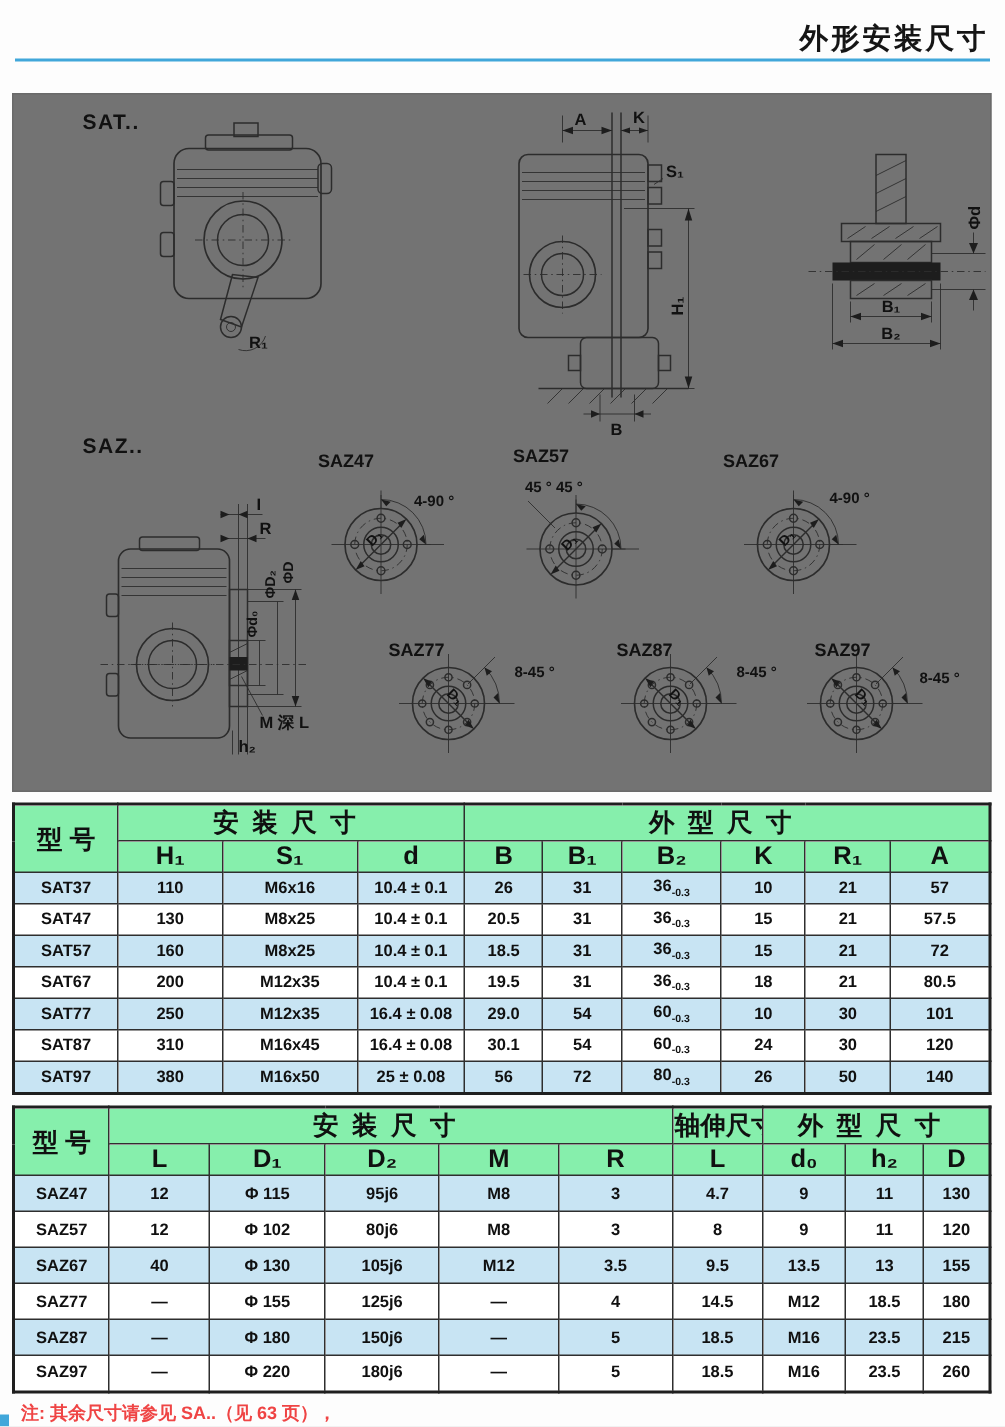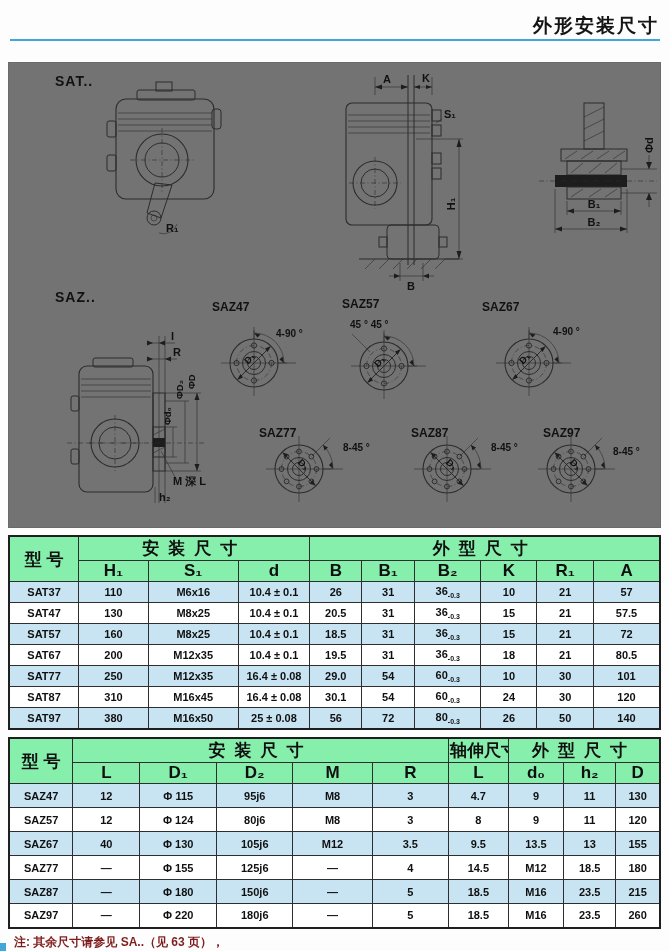--- a/index.html
+++ b/index.html
@@ -34,21 +34,21 @@
   .tbl2 { top:737px; }
   .tbl th, .tbl td { border:1px solid #2e2e2e; text-align:center; vertical-align:middle;
                      padding:0 1px; font-weight:bold; color:#101010; overflow:hidden; white-space:nowrap; }
   .tbl th { background:#86efac; height:21px; font-size:17px; }
   .tbl1 td { height:21px; }
   .tbl2 td { height:24px; }
   .tbl tr.shade td { background:#c8e4f3; }
   .tbl th.sp { letter-spacing:9px; }
   .tbl td sub { font-size:7px; font-weight:bold; }
 
-  .note { position:absolute; left:14px; top:934px; font-size:12px; font-weight:bold; color:#7f1d1d; }
+  .note { position:absolute; left:14px; top:934px; font-size:12px; font-weight:bold; color:#ef4444; }
   .corner-accent { position:absolute; left:0; top:943px; width:6px; height:8px; background:#41a7da; }
 </style>
 </head>
 <body>
 
 <div class="page">
 
   <div class="title">外形安装尺寸</div>
   <div class="title-rule"></div>
 
@@ -475,21 +475,21 @@
           <td>M8</td>
           <td>3</td>
           <td>4.7</td>
           <td>9</td>
           <td>11</td>
           <td>130</td>
         </tr>
         <tr>
           <td>SAZ57</td>
           <td>12</td>
-          <td>Φ 124</td>
+          <td>Φ 102</td>
           <td>80j6</td>
           <td>M8</td>
           <td>3</td>
           <td>8</td>
           <td>9</td>
           <td>11</td>
           <td>120</td>
         </tr>
         <tr class="shade">
           <td>SAZ67</td>

